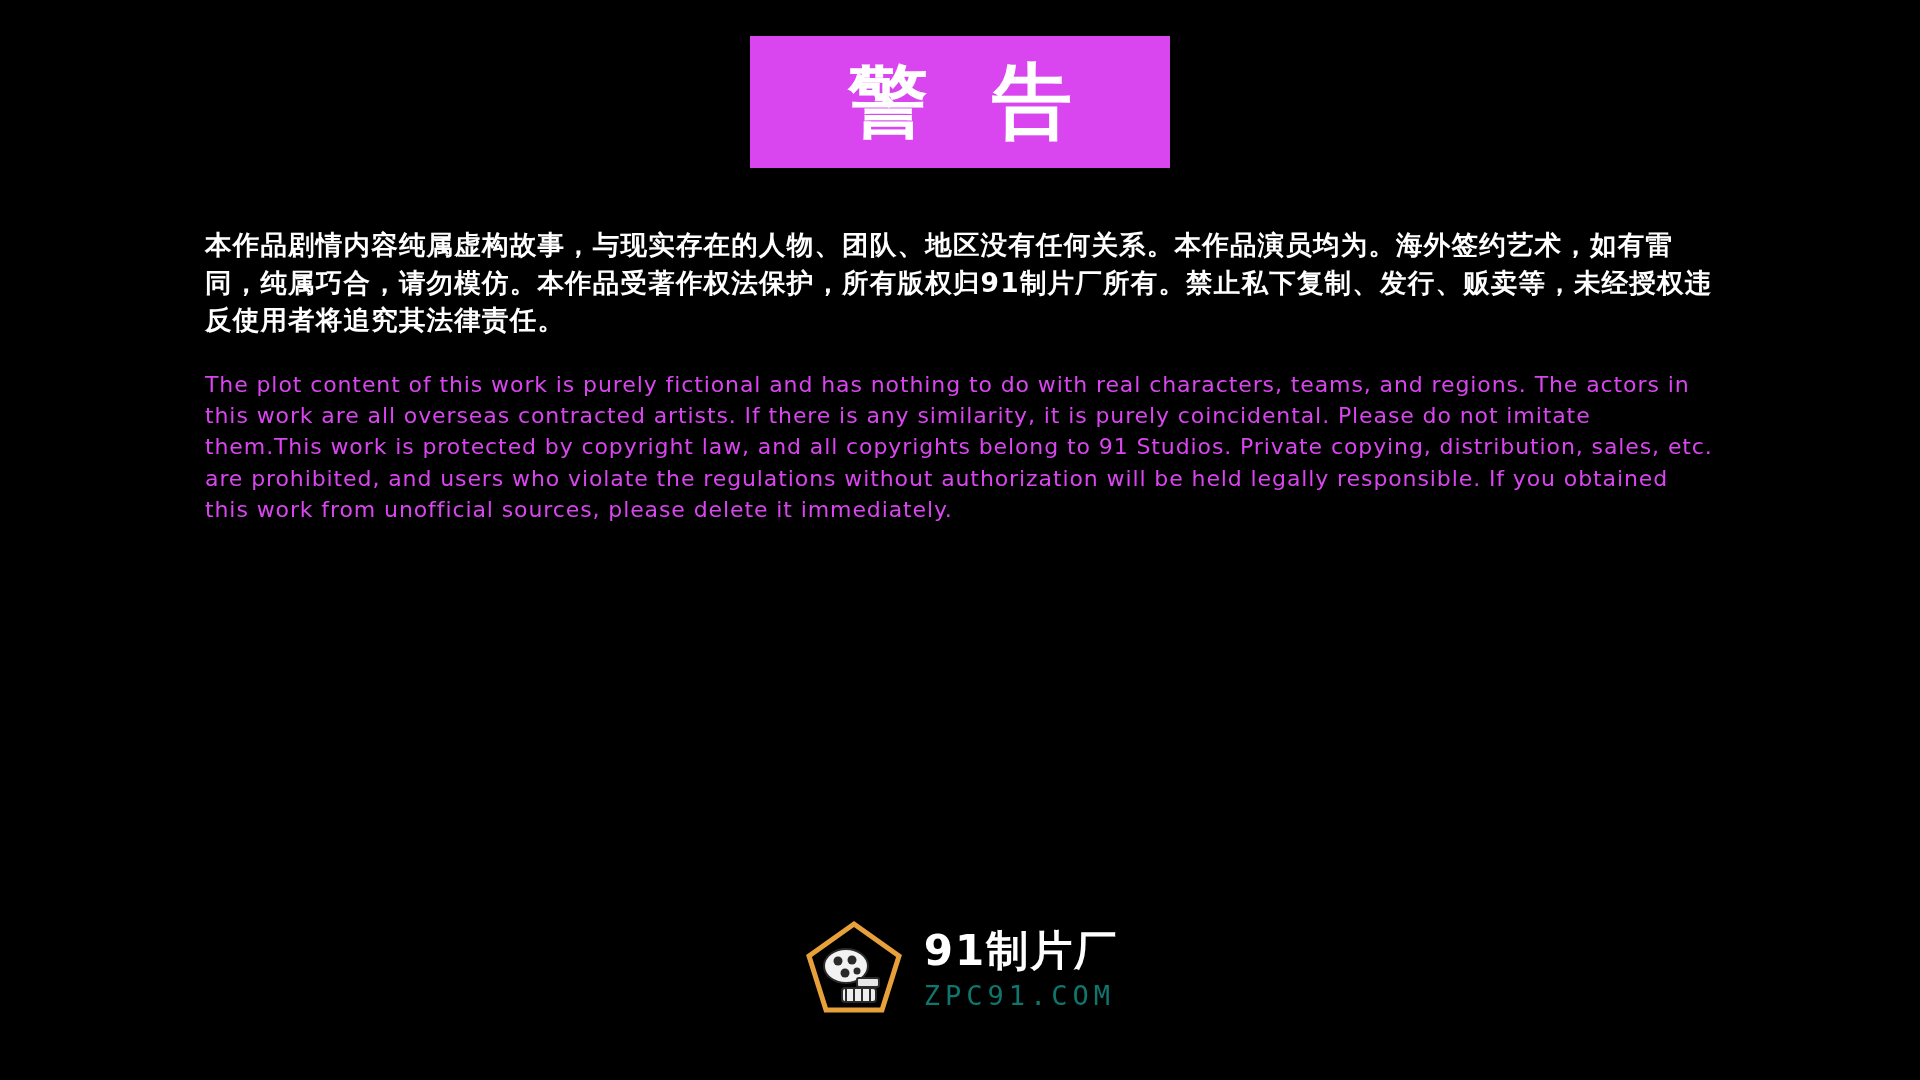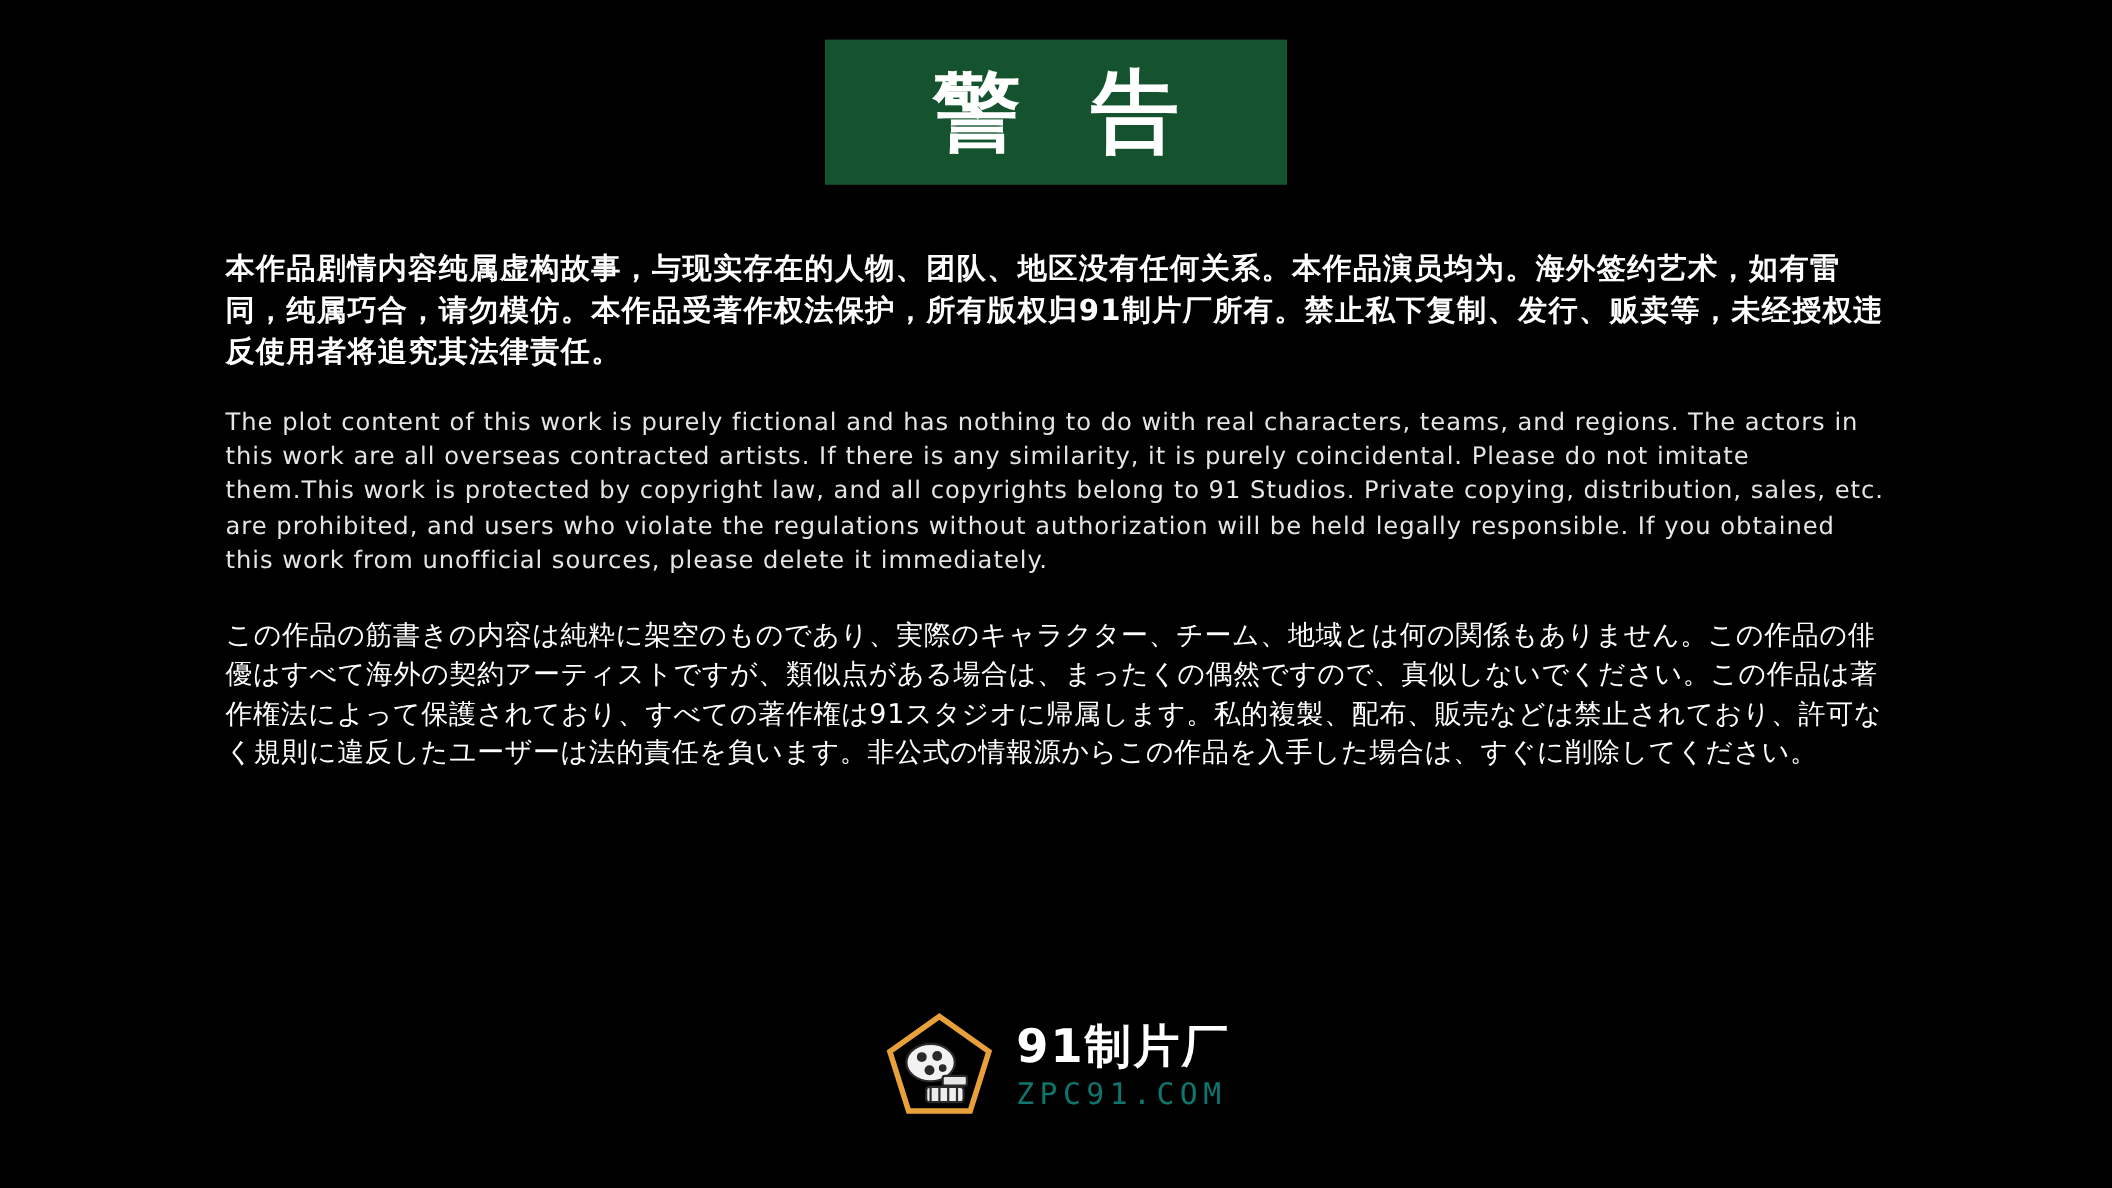--- a/index.html
+++ b/index.html
@@ -23,21 +23,21 @@
   }
 
   
   .banner-wrap {
     width: 100%;
     display: flex;
     justify-content: center;
     padding-top: 36px;
   }
   .warning-banner {
-    background: #14532d;
+    background: #d946ef;
     width: 420px;
     height: 132px;
     display: flex;
     align-items: center;
     justify-content: center;
   }
   .warning-banner .txt {
     color: #ffffff;
     font-size: 80px;
     font-weight: bold;
@@ -61,21 +61,21 @@
     letter-spacing: 1.2px;
     color: #ffffff;
     font-family: "DejaVu Sans", "Liberation Sans", sans-serif;
   }
 
   .en-block {
     margin-top: 30px;
     font-size: 22px;
     line-height: 1.42;
     letter-spacing: 0.9px;
-    color: #e5e5e5;
+    color: #d946ef;
     font-family: "DejaVu Sans", "Liberation Sans", sans-serif;
   }
 
   .jp-block {
     margin-top: 34px;
     font-size: 24.5px;
     line-height: 1.46;
     letter-spacing: 0.6px;
     color: #ffffff;
     font-family: "DejaVu Sans", "Liberation Sans", sans-serif;
@@ -127,21 +127,20 @@
 
   <div class="banner-wrap">
     <div class="warning-banner">
       <span class="txt">警 告</span>
     </div>
   </div>
 
   <div class="content">
     <div class="cn-block">本作品剧情内容纯属虚构故事，与现实存在的人物、团队、地区没有任何关系。本作品演员均为。海外签约艺术，如有雷同，纯属巧合，请勿模仿。本作品受著作权法保护，所有版权归91制片厂所有。禁止私下复制、发行、贩卖等，未经授权违反使用者将追究其法律责任。</div>
     <div class="en-block">The plot content of this work is purely fictional and has nothing to do with real characters, teams, and regions. The actors in this work are all overseas contracted artists. If there is any similarity, it is purely coincidental. Please do not imitate them.This work is protected by copyright law, and all copyrights belong to 91 Studios. Private copying, distribution, sales, etc. are prohibited, and users who violate the regulations without authorization will be held legally responsible. If you obtained this work from unofficial sources, please delete it immediately.</div>
-    <div class="jp-block">この作品の筋書きの内容は純粋に架空のものであり、実際のキャラクター、チーム、地域とは何の関係もありません。この作品の俳優はすべて海外の契約アーティストですが、類似点がある場合は、まったくの偶然ですので、真似しないでください。この作品は著作権法によって保護されており、すべての著作権は91スタジオに帰属します。私的複製、配布、販売などは禁止されており、許可なく規則に違反したユーザーは法的責任を負います。非公式の情報源からこの作品を入手した場合は、すぐに削除してください。</div>
   </div>
 
   <div class="logo-row">
     <div class="logo-mark">
       <svg width="104" height="104" viewBox="0 0 104 104" aria-hidden="true">
         <polygon points="52,6 97,38 80,92 24,92 7,38" fill="none" stroke="#e8a13a" stroke-width="5"></polygon>
         <ellipse cx="44" cy="48" rx="22" ry="17" fill="#f2f2f2" stroke="#2a2a2a" stroke-width="2"></ellipse>
         <circle cx="36" cy="43" r="4.5" fill="#2a2a2a"></circle>
         <circle cx="50" cy="42" r="4.5" fill="#2a2a2a"></circle>
         <circle cx="43" cy="55" r="4.5" fill="#2a2a2a"></circle>

